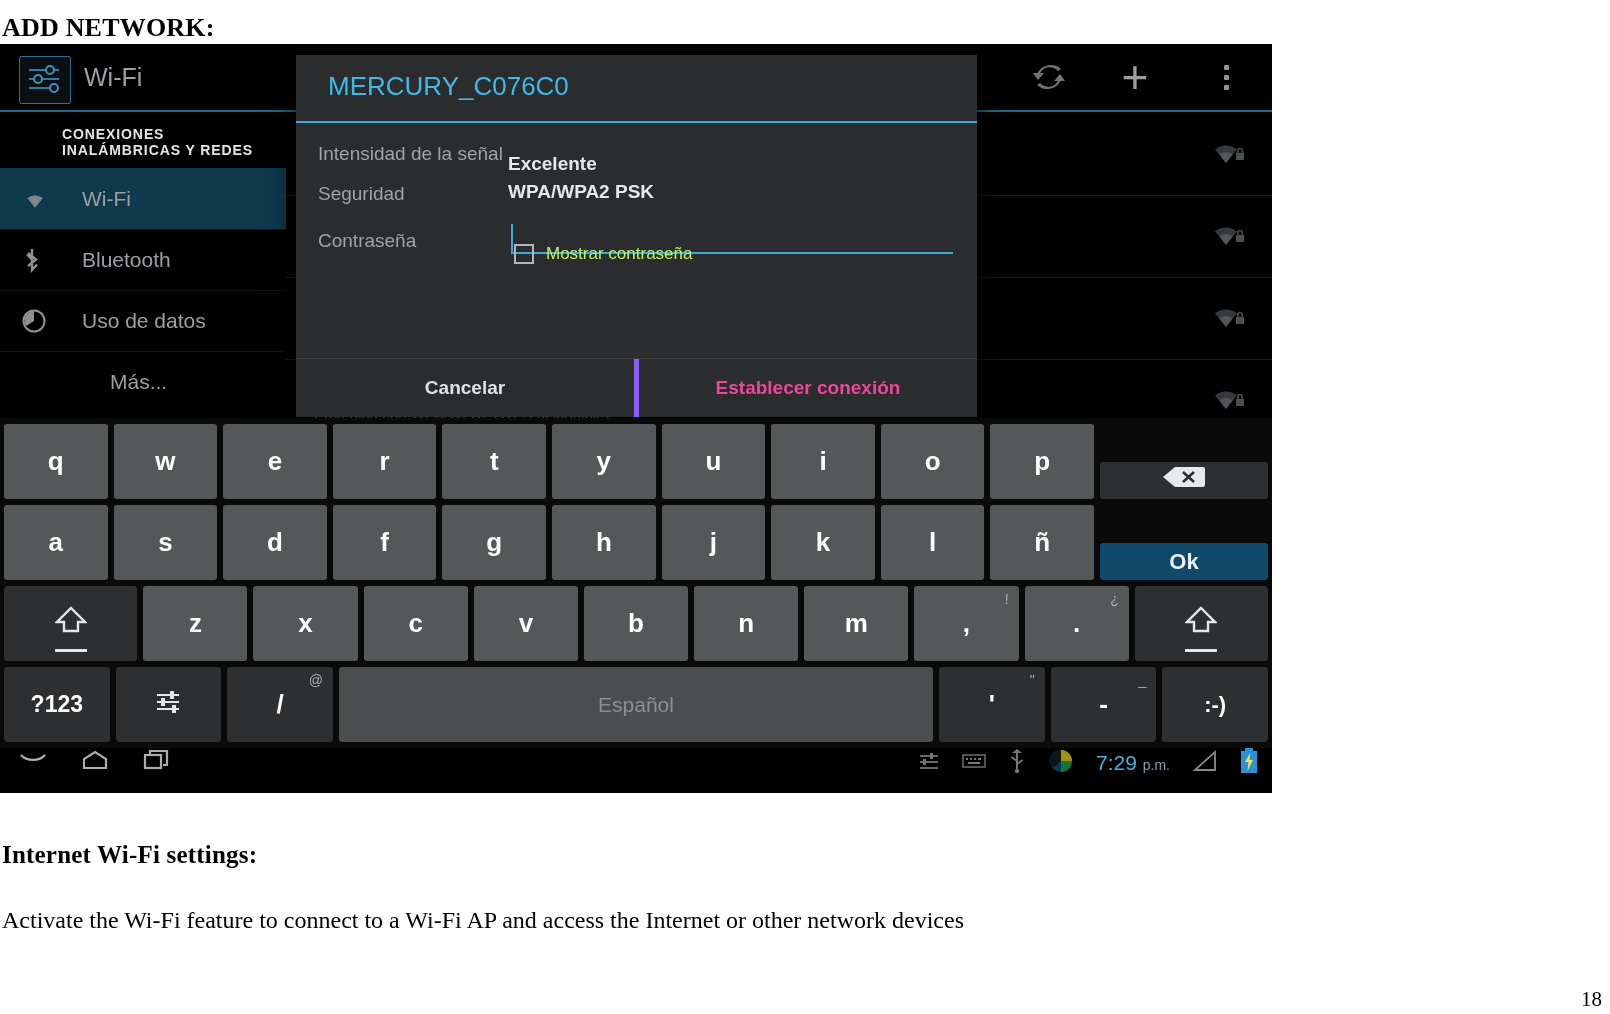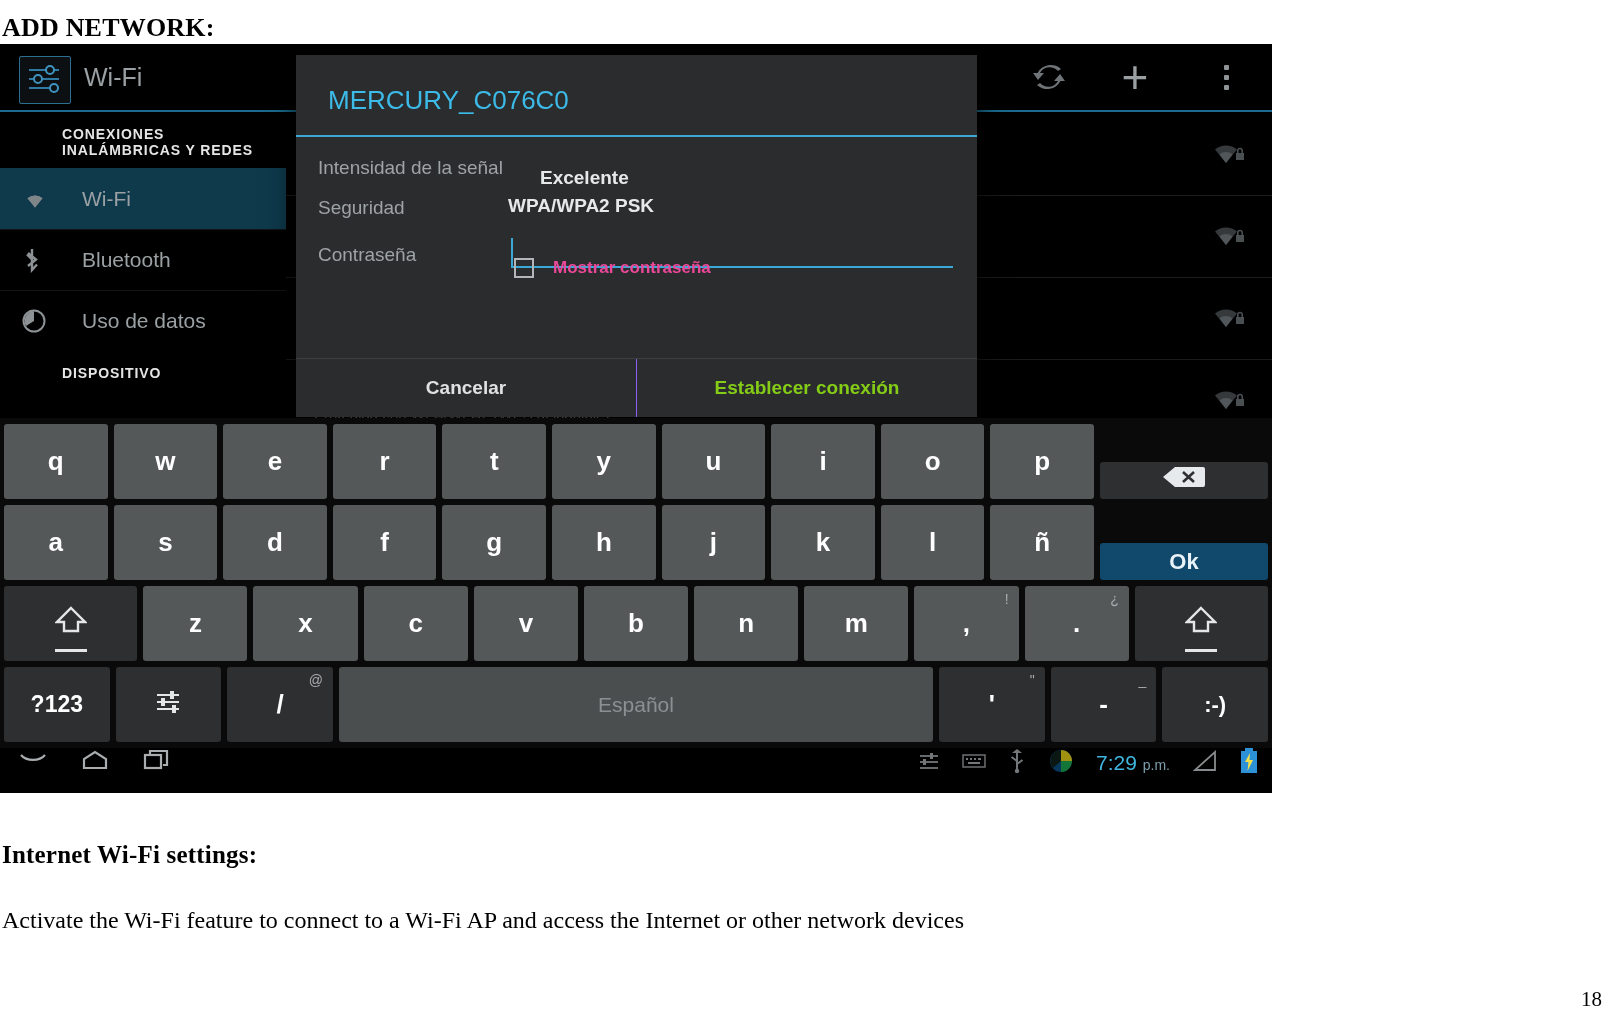--- a/index.html
+++ b/index.html
@@ -133,32 +133,32 @@
   
   #wifi-dialog {
     position: absolute; left: 296px; top: 11px;
     width: 681px; height: 362px;
     background: #2b2c2e;
     box-shadow: 0 0 26px rgba(0,0,0,.85);
     z-index: 40;
   }
   #dialog-title {
     color: #3dbbe8; font-size: 26px;
-    padding: 30px 0 0 32px;
+    padding: 16px 0 0 32px;
   }
   #dialog-title-divider {
     margin-top: 19px; height: 2px; background: #3aa9d8;
   }
   #dialog-body { padding: 18px 0 0 0; position: relative; height: 186px; }
   .dlg-field { display: flex; padding: 0 0 0 22px; }
   .dlg-label {
     width: 190px; color: #9ea3a6; font-size: 19px; line-height: 25px;
   }
   .dlg-value { color: #e6e9ea; font-size: 19px; font-weight: bold; }
-  #field-signal { margin-bottom: 6px; gap: 32px; }
+  #field-signal { margin-bottom: 6px; }
   #field-signal .dlg-value { padding-top: 12px; }
   #field-security { margin-bottom: 22px; }
   #field-password { position: relative; }
   #password-input {
     position: absolute; left: 215px; top: -4px;
     width: 442px; height: 30px;
     background: transparent; border: 0;
     border-bottom: 2px solid #3aa9d8;
     border-left: 2px solid #3aa9d8;
     color: #fff; font-size: 19px;
@@ -168,33 +168,33 @@
   }
   #show-password-row {
     position: absolute; left: 218px; top: 121px;
     display: flex; align-items: center; gap: 12px;
   }
   #show-password-checkbox {
     width: 20px; height: 20px;
     border: 2px solid #b2b6b8; background: transparent;
     box-sizing: border-box;
   }
-  #show-password-label { color: #ec4899; font-size: 17px; font-weight: bold; margin-left: 7px; }
+  #show-password-label { color: #bef264; font-size: 17px; font-weight: normal; }
   #dialog-buttons {
     position: absolute; left: 0; right: 0; bottom: 0;
     height: 58px; display: flex;
     border-top: 1px solid #3d3f41;
     font-weight: bold;
   }
   .dlg-btn {
     flex: 1; display: flex; align-items: center; justify-content: center;
     font-size: 19px;
   }
   #cancel-button { color: #dfe2e3; }
-  #connect-button { color: #84cc16; border-left: 1px solid #8b5cf6; }
+  #connect-button { color: #ec4899; border-left: 5px solid #8b5cf6; }
 
   
   #keyboard {
     position: absolute; left: 0; bottom: 45px;
     width: 100%; height: 330px;
     background: #0a0a0a;
     z-index: 60;
     padding: 6px 4px 0 4px;
     box-sizing: border-box;
   }
@@ -275,20 +275,23 @@
     <div class="settings-row">
       <span class="row-ico">
         <svg width="24" height="24" viewBox="0 0 24 24">
           <circle cx="12" cy="12" r="10.5" fill="none" stroke="#8d9295" stroke-width="2"></circle>
           <path d="M12 12 L12 2 A10 10 0 0 0 4 17 Z" fill="#8d9295"></path>
         </svg>
       </span>
       <span class="row-label">Uso de datos</span>
     </div>
 
+    <div class="settings-row no-icon">
+      <span class="row-label">Más...</span>
+    </div>
 
     <div class="section-label">DISPOSITIVO</div>
   </div>
 
   <div id="wifi-network-list">
     <div class="wifi-row">
       <span class="ssid"></span>
       <span class="wifi-signal-icon">
         <svg width="34" height="26" viewBox="0 0 34 26">
           <path d="M14 23 L3 9.5 A17 17 0 0 1 25 9.5 Z" fill="#35393b"></path>

